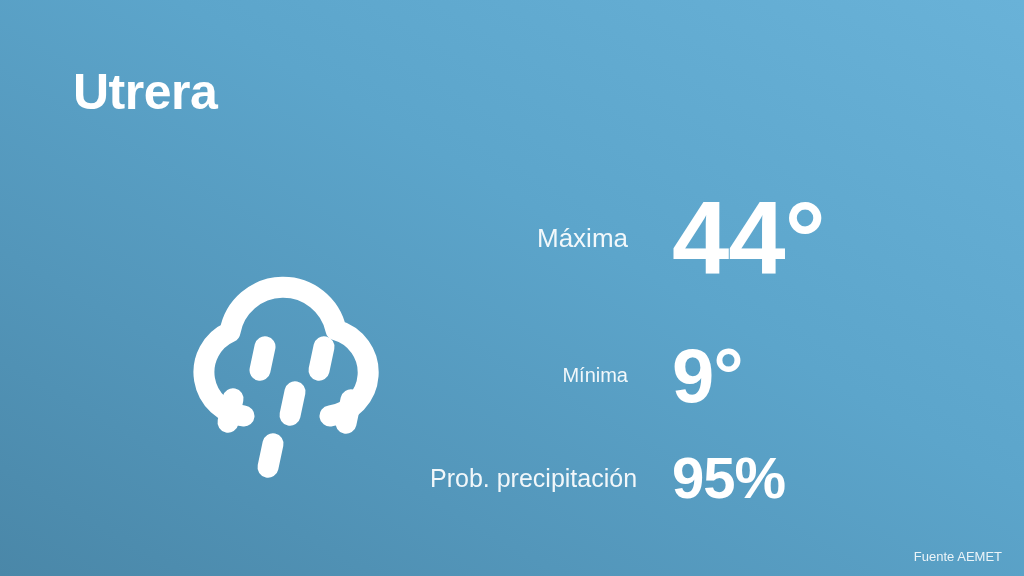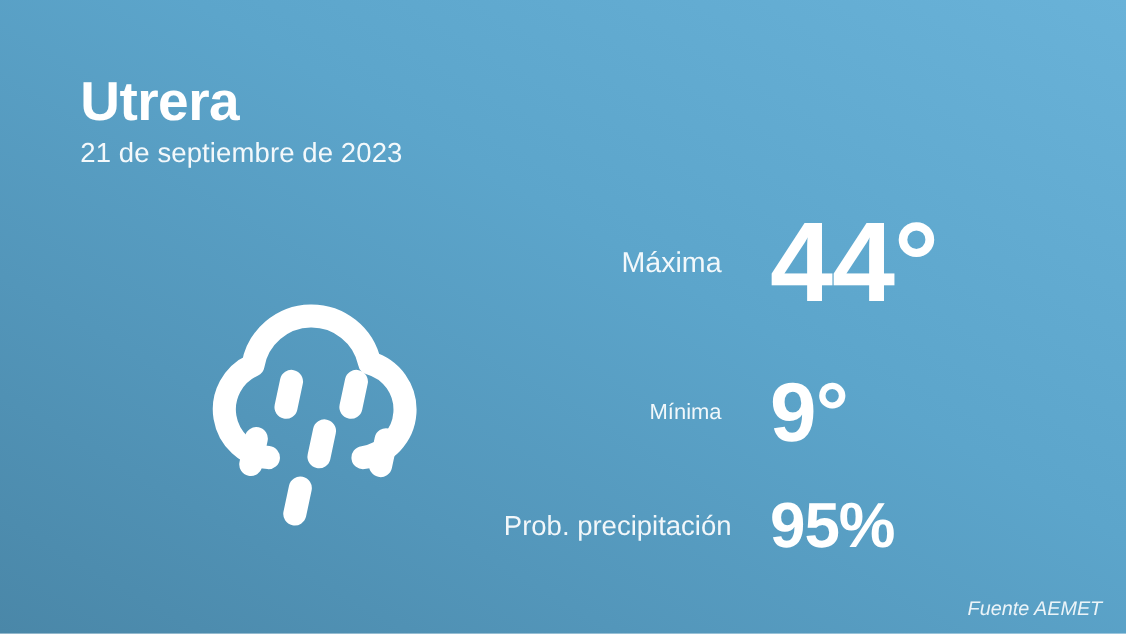--- a/index.html
+++ b/index.html
@@ -71,21 +71,20 @@
     align-items: center;
     white-space: nowrap;
   }
   .stat-label {
     width: 242px;
     text-align: right;
     padding-right: 44px;
     box-sizing: border-box;
     color: rgba(255,255,255,0.92);
     font-weight: 300;
-    margin-left: 28px;
   }
   .stat-value {
     color: #ffffff;
     font-weight: bold;
     letter-spacing: -1px;
   }
 
   .row-max { height: 140px; }
   .row-max .stat-label { font-size: 26px; }
   .row-max .stat-value { font-size: 103px; line-height: 1; }
@@ -96,35 +95,33 @@
 
   .row-prec { height: 70px; }
   .row-prec .stat-label { font-size: 25px; }
   .row-prec .stat-value { font-size: 58px; line-height: 1; }
 
   
   .source {
     position: absolute;
     right: 22px;
     bottom: 12px;
-    font-size: 18px;
+    font-size: 13px;
     font-weight: 300;
     color: rgba(255,255,255,0.88);
     white-space: nowrap;
-    font-style: italic;
   }
 </style>
 </head>
 <body>
 
 <div class="weather-card">
 
   <div class="header">
     <div class="city-name">Utrera</div>
-    <div class="date-line">21 de septiembre de 2023</div>
   </div>
 
   <div class="icon-wrap">
     <svg viewBox="0 0 232 232" xmlns="http://www.w3.org/2000/svg">
       <g fill="none" stroke="#ffffff" stroke-width="21" stroke-linecap="round" stroke-linejoin="round">
         <path d="M 72 168
                  A 44 44 0 0 1 58 84
                  A 54 54 0 0 1 164 82
                  A 44 44 0 0 1 158 168"></path>
       </g>

